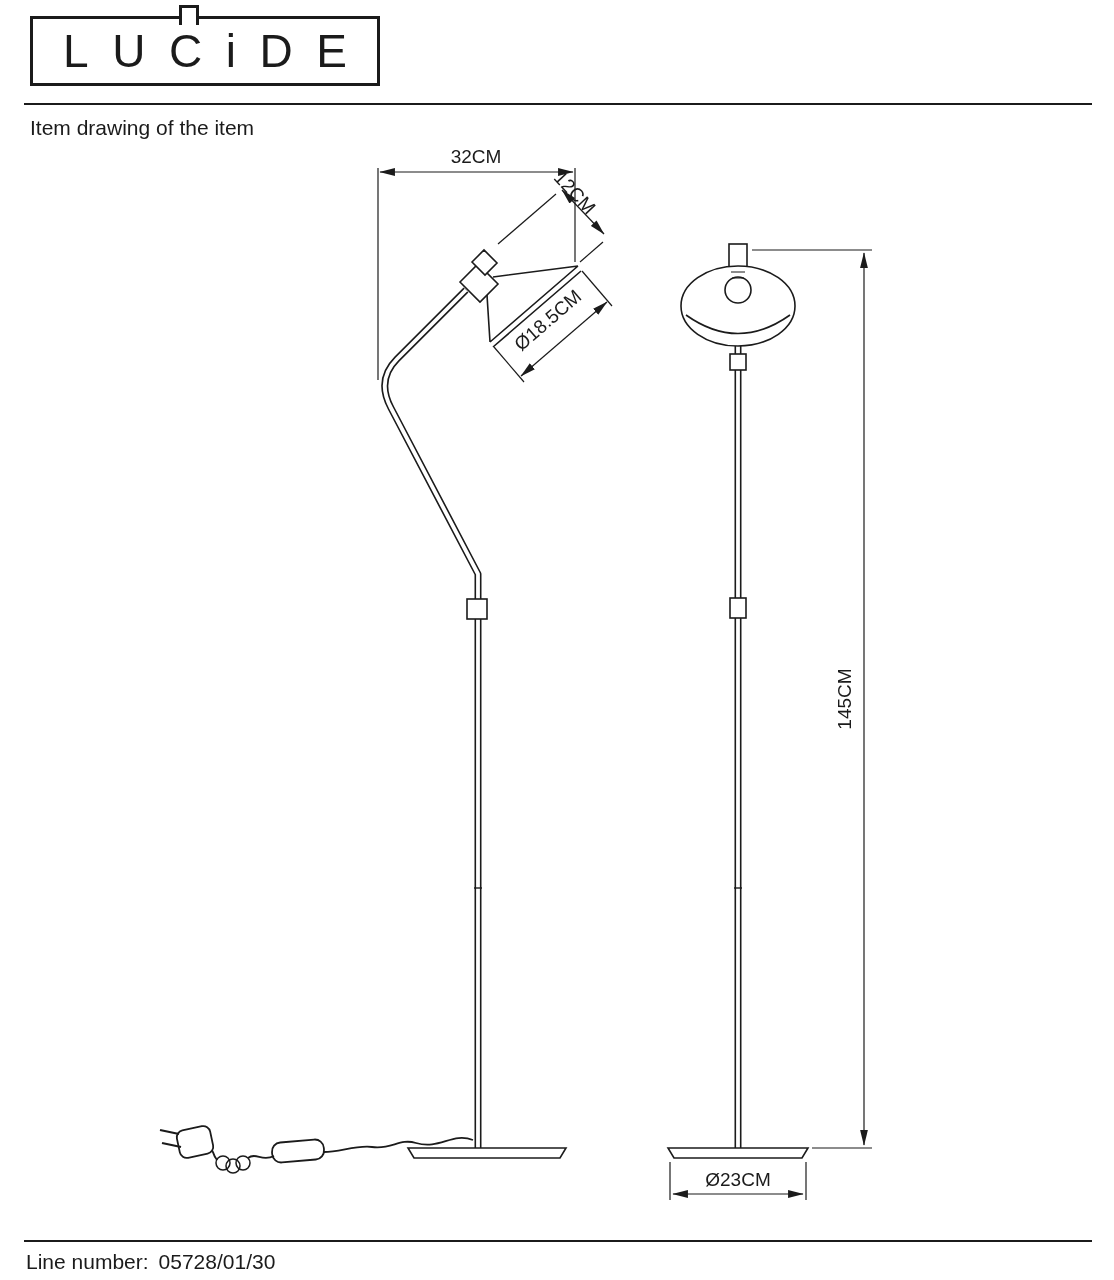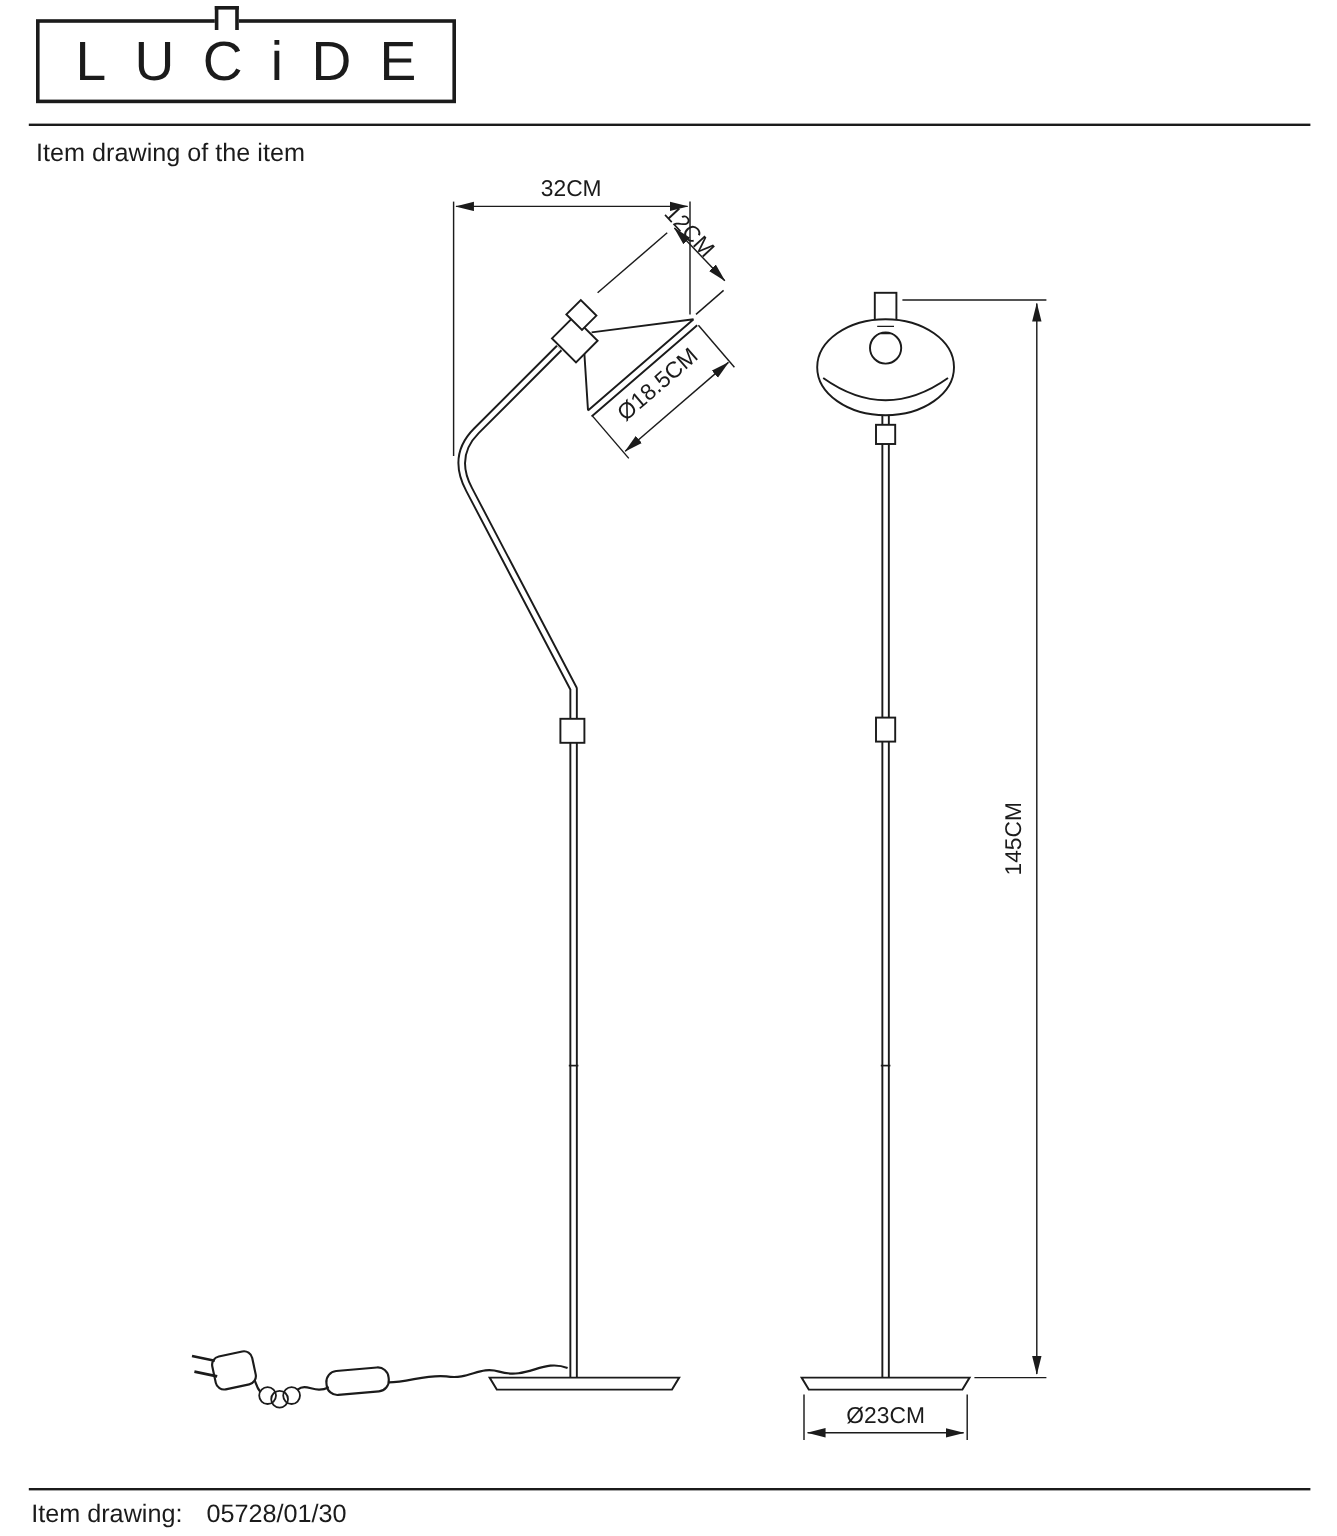--- a/index.html
+++ b/index.html
@@ -37,21 +37,21 @@
     font-size:21px;
   }
   .bottom-rule{
     position:absolute;left:24px;right:22px;top:1240px;
     border-top:2px solid #1b1b1b;height:0;
   }
   .item-number{
     position:absolute;left:26px;top:1250px;
     font-size:21px;
   }
-  .item-number .val{margin-left:20px;}
+  .item-number .val{margin-left:10px;}
   svg.drawing{
     position:absolute;left:0;top:0;width:1114px;height:1280px;
   }
   svg.drawing text{
     font-family:"Liberation Sans", sans-serif;
     font-size:19px;fill:#1b1b1b;stroke:none;
   }
 </style>
 </head>
 <body>
@@ -154,16 +154,16 @@
         <line x1="806" y1="1162" x2="806" y2="1200"></line>
         <line x1="673" y1="1194" x2="803" y2="1194" marker-start="url(#arrow)" marker-end="url(#arrow)"></line>
         <text x="738" y="1186" text-anchor="middle">Ø23CM</text>
       </g>
 
     </g>
   </svg>
 
   <div class="bottom-rule"></div>
   <div class="item-number">
-    <span>Item drawing:</span><span class="val">05728/01/30</span>
+    <span>Line number:</span><span class="val">05728/01/30</span>
   </div>
 
 </div>
 
 </body></html>

